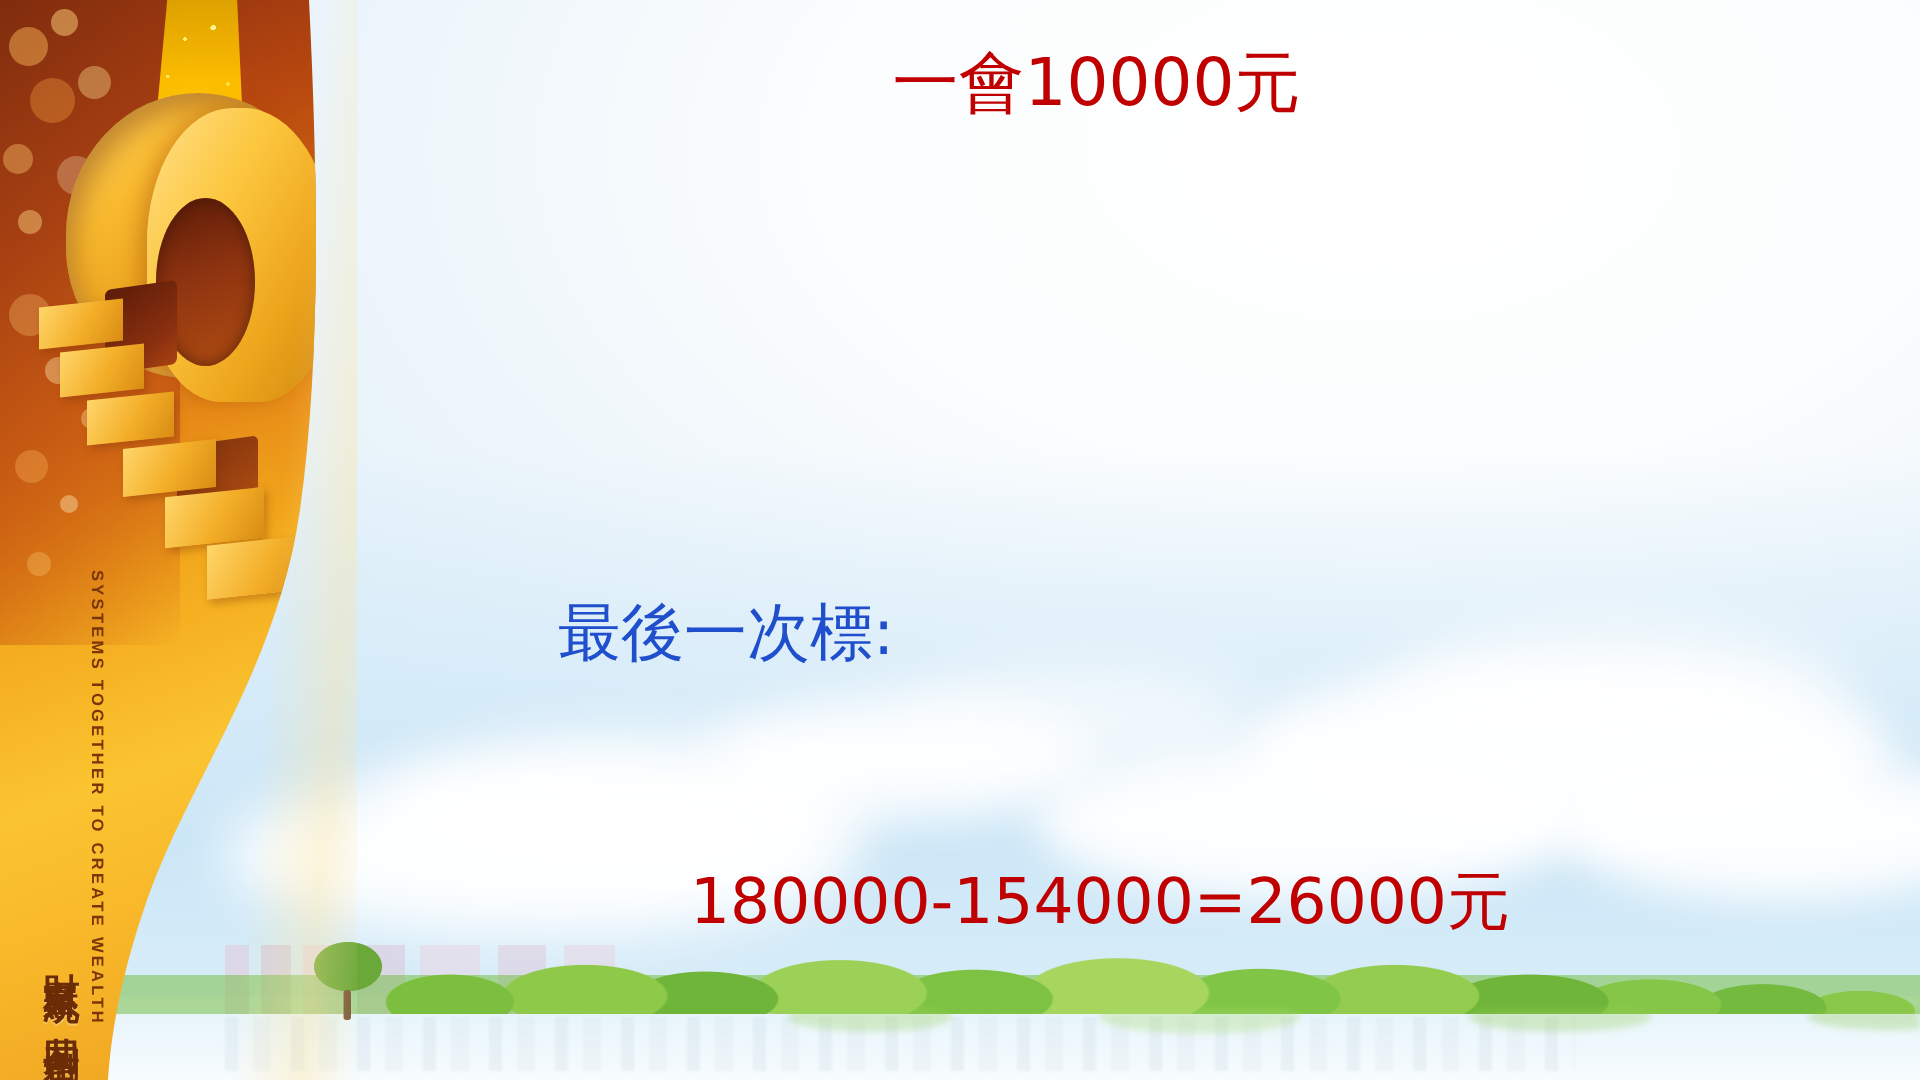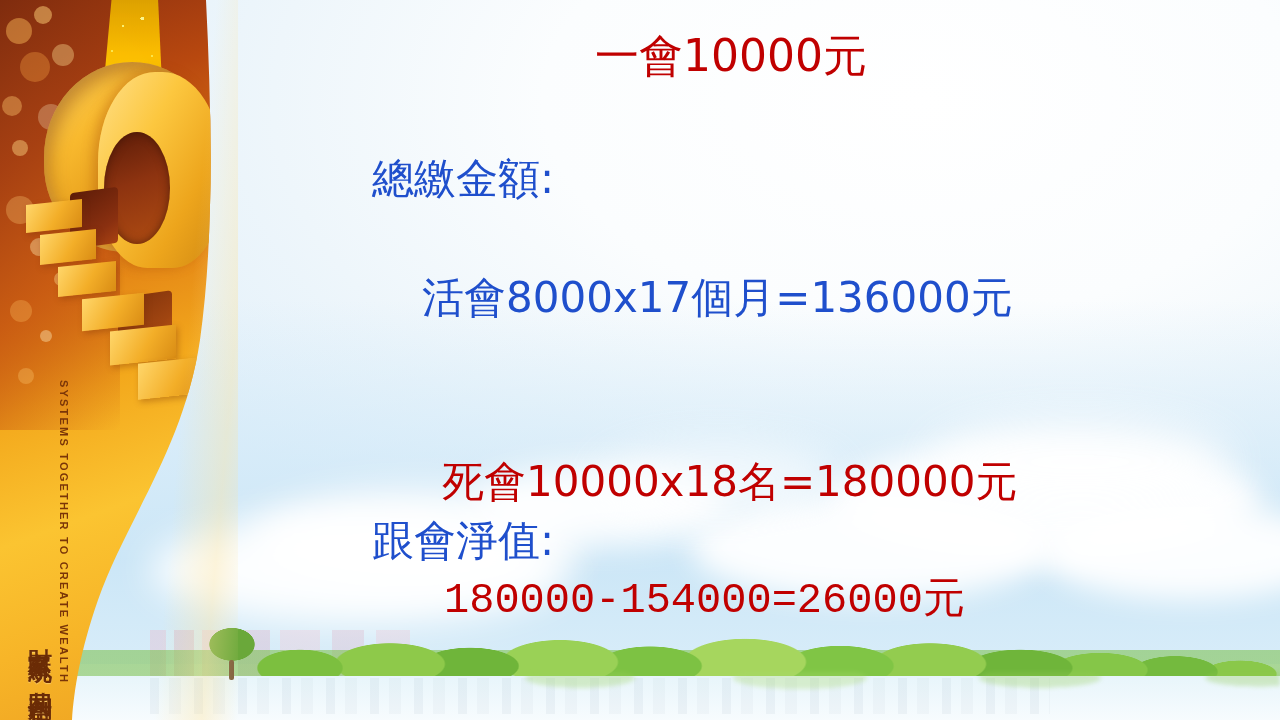--- a/index.html
+++ b/index.html
@@ -267,27 +267,24 @@
       <div class="vtext-en">SYSTEMS TOGETHER TO CREATE WEALTH</div>
     </div>
   </div>
   <div class="gold-curve-edge"></div>
 
   <div class="content">
 
     <div class="line head red" style="left:595px;top:34px;">一會10000元</div>
 
 
-    <div class="line body-l blue" style="left:372px;top:158px;">總繳金額:</div>
-
-
-    <div class="line body-l blue" style="left:422px;top:277px;">活會8000x17個月=136000元</div>
-
-
-
-    <div class="line body-l red" style="left:442px;top:461px;">死會10000x18名=180000元</div>
-
-    <div class="line body-l blue" style="left:372px;top:520px;">跟會淨值:</div>
-
-    <div class="line body-l red" style="left:444px;top:580px;font-family:Liberation Mono, monospace;">180000-154000=26000元</div>
+
+
+
+
+    <div class="line body-l blue" style="left:372px;top:401px;">最後一次標:</div>
+
+
+
+    <div class="line body-l red" style="left:460px;top:580px;">180000-154000=26000元</div>
 
   </div>
 </div>
 
 </body></html>

